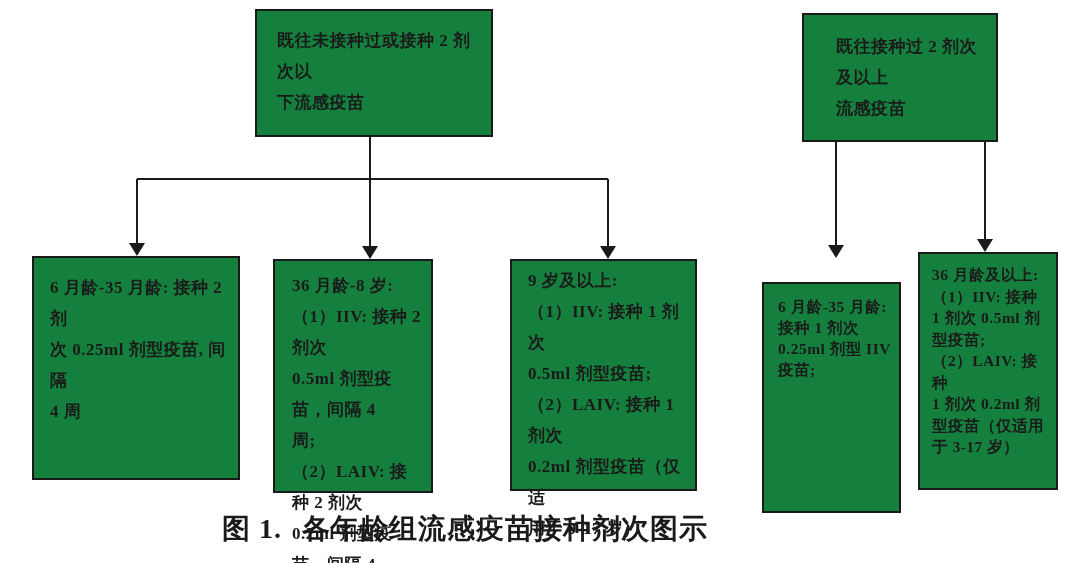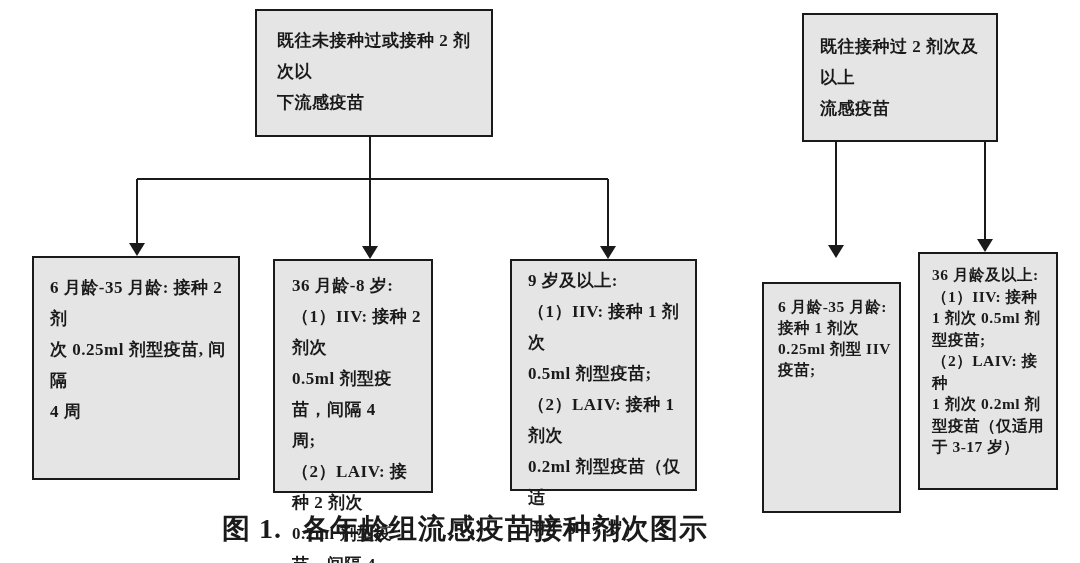--- a/index.html
+++ b/index.html
@@ -27,29 +27,29 @@
     stroke: #1a1a1a;
     stroke-width: 2;
   }
   .connectors polygon {
     fill: #1a1a1a;
   }
   .box {
     position: absolute;
     box-sizing: border-box;
     border: 2px solid #1a1a1a;
-    background: #e5e5e5;
+    background: #15803d;
     font-weight: bold;
     white-space: pre-line;
     font-size: 17px;
     line-height: 31px;
     letter-spacing: 0.5px;
   }
   .box.root-a  { left: 255px; top: 9px;   width: 238px; height: 128px; padding: 14px 14px 0 20px; }
-  .box.root-b  { left: 802px; top: 13px;  width: 196px; height: 129px; padding: 16px 12px 0 16px; }
+  .box.root-b  { left: 802px; top: 13px;  width: 196px; height: 129px; padding: 16px 12px 0 32px; }
   .box.leaf-1  { left: 32px;  top: 256px; width: 208px; height: 224px; padding: 14px 10px 0 16px; }
   .box.leaf-2  { left: 273px; top: 259px; width: 160px; height: 234px; padding: 9px 8px 0 17px; }
   .box.leaf-3  { left: 510px; top: 259px; width: 187px; height: 232px; padding: 4px 8px 0 16px; }
   .box.leaf-4  { left: 762px; top: 258px; width: 139px; height: 231px;
                  padding: 12px 6px 0 14px; font-size: 15.5px; line-height: 21px; margin-top: 24px; }
   .box.leaf-5  { left: 918px; top: 252px; width: 140px; height: 238px;
                  padding: 10px 5px 10px 12px; font-size: 15.5px; line-height: 21.5px; }
   .caption {
     position: absolute;
     left: 0;

